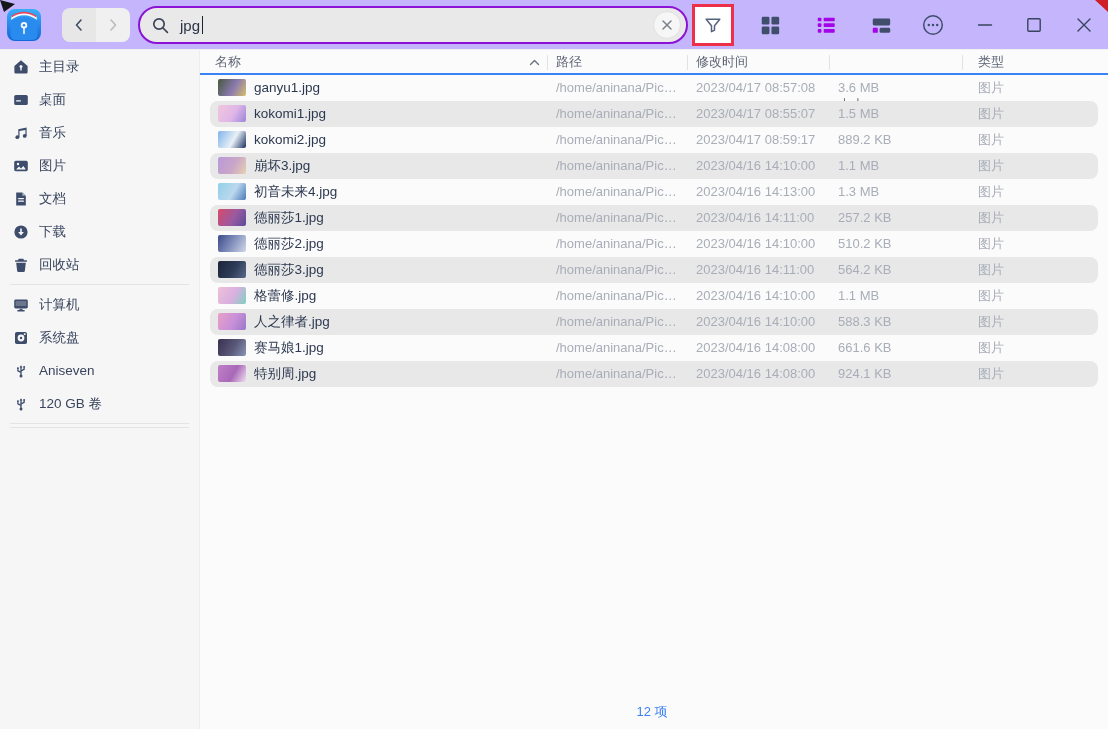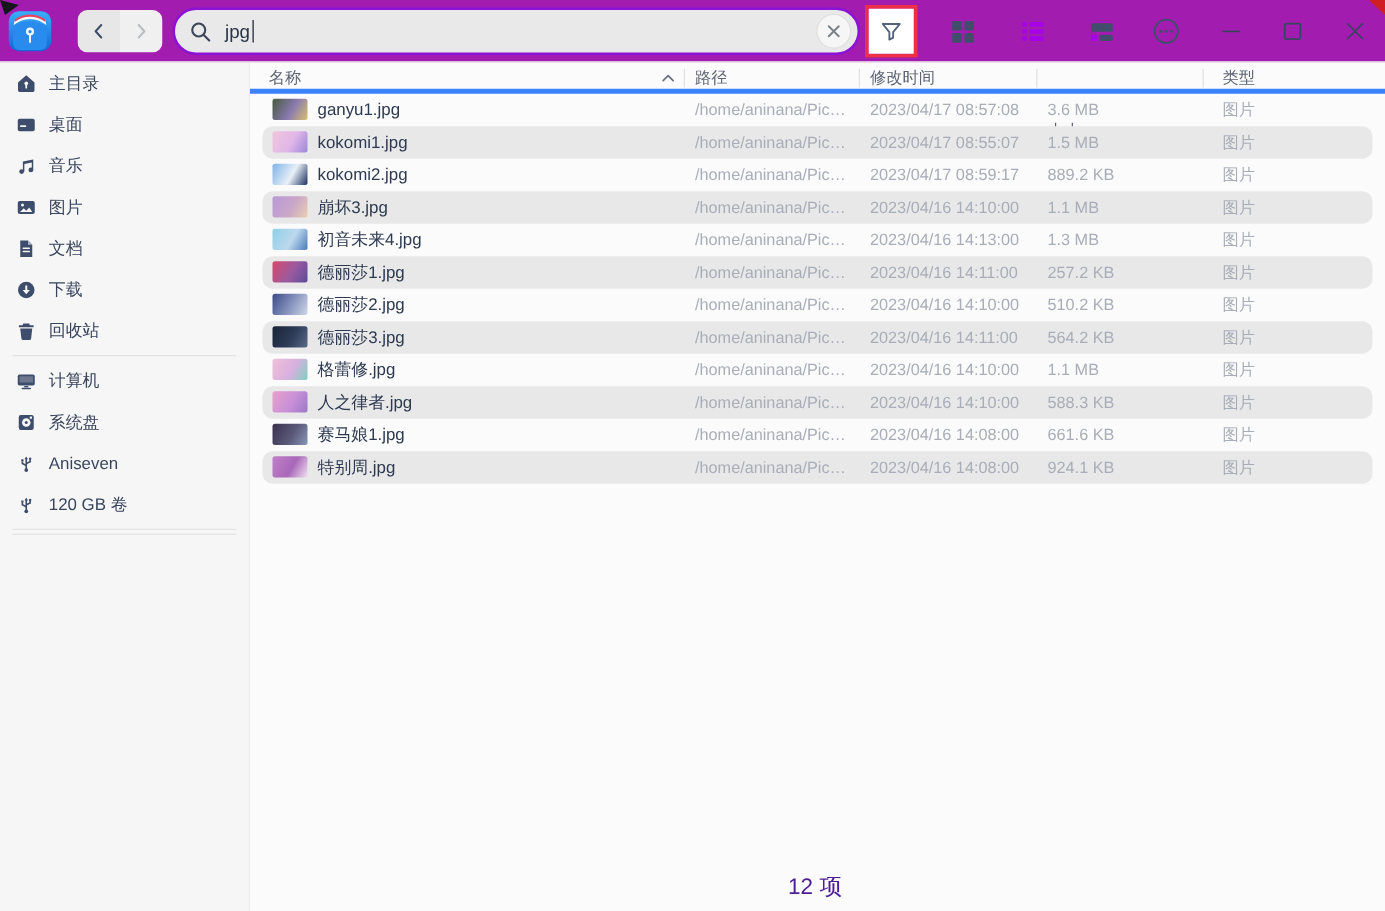--- a/index.html
+++ b/index.html
@@ -3,21 +3,21 @@
 <meta charset="utf-8">
 <style>
   * { box-sizing: border-box; margin: 0; padding: 0; }
   html,body { width:1108px; height:729px; }
   body {
     position: relative; overflow: hidden; background:#fff;
     font-family: "Liberation Sans","DejaVu Sans",sans-serif;
     -webkit-font-smoothing: antialiased;
   }
   
-  .titlebar { position:absolute; top:0; left:0; width:1108px; height:50px; background:#a21caf; border-bottom:1px solid #f1f1f1; }
+  .titlebar { position:absolute; top:0; left:0; width:1108px; height:50px; background:#c4b5fd; border-bottom:1px solid #f1f1f1; }
   .app-icon { position:absolute; left:6px; top:7px; width:36px; height:36px; }
   .nav-group { position:absolute; left:62px; top:8px; width:68px; height:34px; border-radius:8px; overflow:hidden; display:flex; }
   .nav-btn { width:34px; height:34px; display:flex; align-items:center; justify-content:center; }
   .nav-back { background:#e7e7e7; }
   .nav-fwd  { background:#f0f0f0; }
   .searchbox { position:absolute; left:138px; top:6px; width:550px; height:38px; background:#e9e9e9;
     border:2px solid #8a13d5; border-radius:19px; display:flex; align-items:center; }
   .searchbox .mag { margin-left:11px; flex:0 0 auto; display:flex; }
   .search-val { margin-left:10px; font-size:15px; color:#2b3447; }
   .caret { width:1px; height:18px; background:#1c2330; margin-left:2px; }
@@ -33,33 +33,33 @@
   .cursor-tip { position:absolute; left:0; top:0; }
   .rec-corner { position:absolute; right:0; top:0; width:0; height:0; border-top:12px solid #cf1f24; border-left:13px solid transparent; }
   
   .sidebar { position:absolute; left:0; top:50px; width:200px; height:679px; background:#f6f6f6; border-right:1px solid #ededed; padding-top:0; }
   .side-item { height:33px; display:flex; align-items:center; padding-left:12px; cursor:default; }
   .side-icon { width:17px; height:17px; display:flex; align-items:center; justify-content:center; flex:0 0 auto; }
   .side-label { margin-left:10px; font-size:13.5px; color:#39455e; white-space:nowrap; }
   .side-sep { height:1px; background:#e4e4e4; margin:3px 10px; }
   
   .content { position:absolute; left:200px; top:50px; width:908px; height:679px; background:#fbfbfb; }
-  .thead { position:absolute; top:0; left:0; right:0; height:25px; border-bottom:4px solid #3b82f6;font-family:Liberation Serif, serif; }
+  .thead { position:absolute; top:0; left:0; right:0; height:25px; border-bottom:2px solid #3b82f6;font-family:Liberation Serif, serif; }
   .th { position:absolute; top:0; height:25px; line-height:24px; font-size:13px; color:#5d6574; white-space:nowrap; }
   .th-name { left:15px; } .th-path { left:356px; } .th-time { left:496px; } .th-size { left:638px;margin-top:43px; } .th-type { left:778px; }
   .th-sep { position:absolute; top:5px; width:1px; height:15px; background:#e2e2e4; }
   .sort-arrow { position:absolute; left:328px; top:6px; }
   .rows { position:absolute; top:25px; left:10px; right:10px; }
   .frow { position:relative; height:26px; border-radius:8px; }
   .frow.striped { background:#e8e8e8; }
   .thumb { position:absolute; left:8px; top:4px; width:28px; height:17px; border-radius:2px; }
   .cell { position:absolute; top:0; height:26px; line-height:26px; font-size:13px; color:#a8adb7; white-space:nowrap; }
   .c-name { left:44px; color:#2d3950; font-size:13.5px; }
   .c-path { left:346px; } .c-time { left:486px; } .c-size { left:628px; } .c-type { left:768px; }
-  .statusbar { position:absolute; left:0; right:4px; bottom:8px; text-align:center; font-size:18px; color:#4c1d95; }
+  .statusbar { position:absolute; left:0; right:4px; bottom:8px; text-align:center; font-size:13px; color:#3b82f6; }
 </style>
 </head>
 <body>
 
 <div class="titlebar">
   <div class="app-icon">
     <svg width="36" height="36" viewBox="0 0 36 36">
       <defs>
           <linearGradient id="ag" x1="0" y1="0" x2="0" y2="1">
         <stop offset="0" stop-color="#38aef9"></stop>

